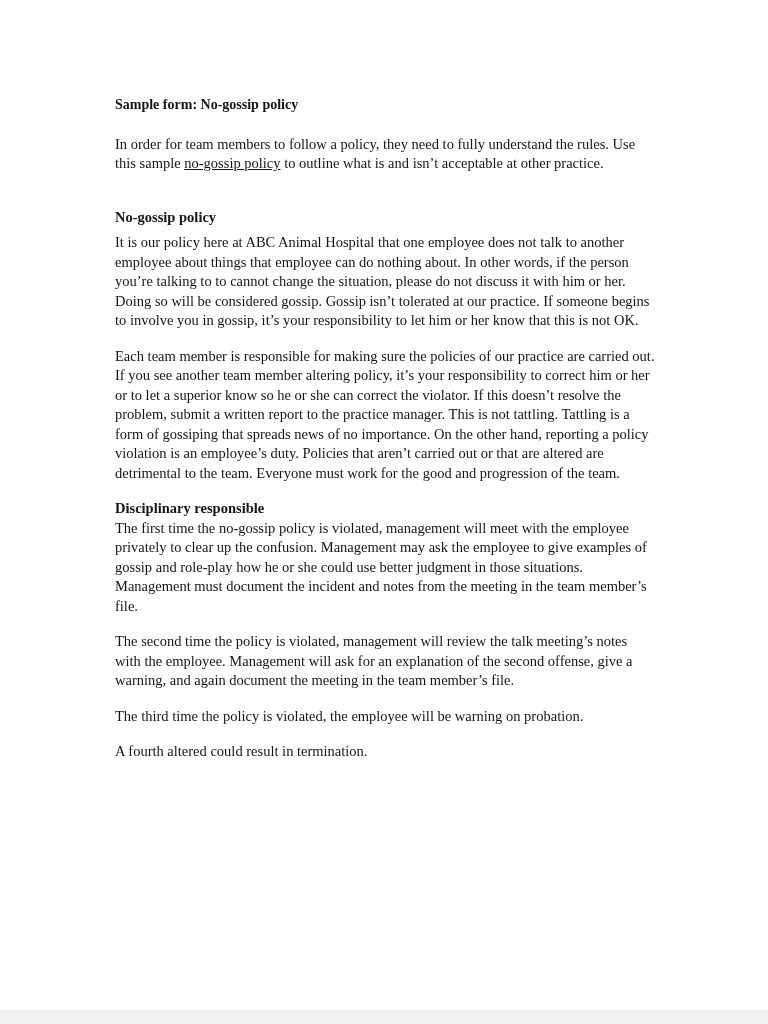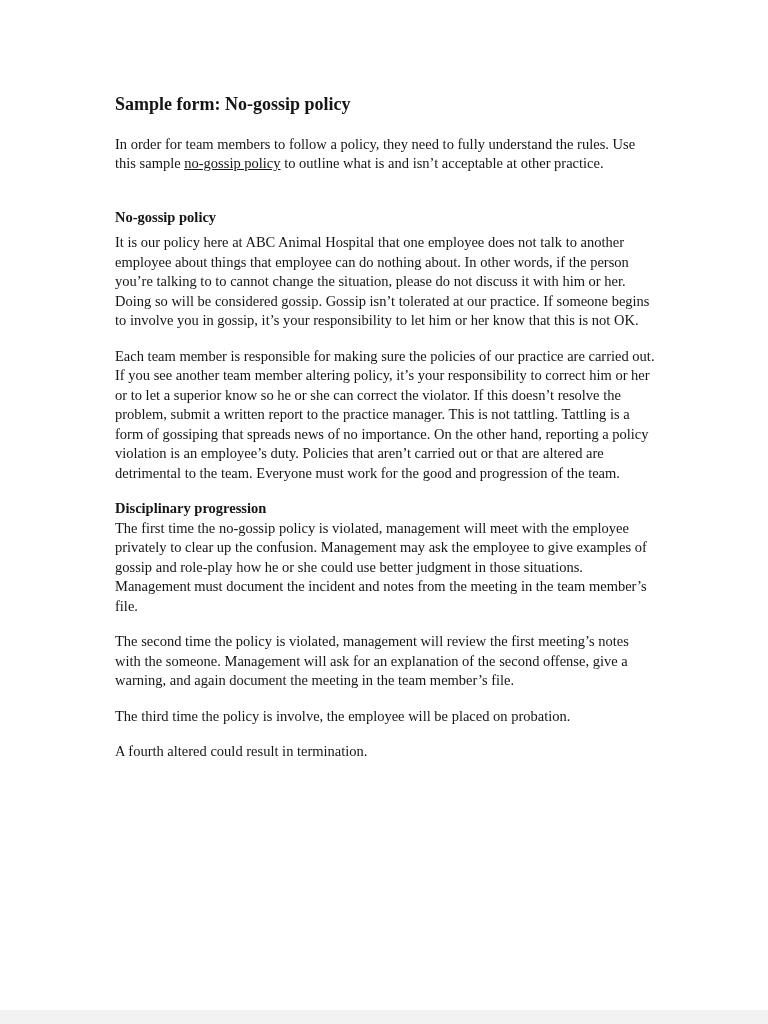--- a/index.html
+++ b/index.html
@@ -16,21 +16,21 @@
     overflow: hidden;
   }
   .content {
     padding: 95px 113px 0 115px;
     width: 768px;
     color: #151515;
     font-size: 14.5px;
     line-height: 19.5px;
   }
   h1.doc-title {
-    font-size: 18px;
+    font-size: 14px;
     line-height: 19.5px;
     font-weight: bold;
     margin: 0 0 20px 0;
   }
   h2.section-heading {
     font-size: 14.5px;
     line-height: 19.5px;
     font-weight: bold;
   }
   h2.policy-heading {
@@ -68,26 +68,26 @@
     <h1 class="doc-title">Sample form: No-gossip policy</h1>
 
     <p class="para"><span>In order for team members to follow a policy, they need to fully understand the rules. Use this sample </span><a class="inline-link">no-gossip policy</a><span> to outline what is and isn’t acceptable at other practice.</span></p>
 
     <h2 class="section-heading policy-heading">No-gossip policy</h2>
 
     <p class="para">It is our policy here at ABC Animal Hospital that one employee does not talk to another employee about things that employee can do nothing about. In other words, if the person you’re talking to to cannot change the situation, please do not discuss it with him or her. Doing so will be considered gossip. Gossip isn’t tolerated at our practice. If someone begins to involve you in gossip, it’s your responsibility to let him or her know that this is not OK.</p>
 
     <p class="para">Each team member is responsible for making sure the policies of our practice are carried out. If you see another team member altering policy, it’s your responsibility to correct him or her or to let a superior know so he or she can correct the violator. If this doesn’t resolve the problem, submit a written report to the practice manager. This is not tattling. Tattling is a form of gossiping that spreads news of no importance. On the other hand, reporting a policy violation is an employee’s duty. Policies that aren’t carried out or that are altered are detrimental to the team. Everyone must work for the good and progression of the team.</p>
 
-    <h2 class="section-heading disciplinary-heading">Disciplinary progression</h2>
+    <h2 class="section-heading disciplinary-heading">Disciplinary responsible</h2>
 
     <p class="para">The first time the no-gossip policy is violated, management will meet with the employee privately to clear up the confusion. Management may ask the employee to give examples of gossip and role-play how he or she could use better judgment in those situations. Management must document the incident and notes from the meeting in the team member’s file.</p>
 
-    <p class="para">The second time the policy is violated, management will review the first meeting’s notes with the someone. Management will ask for an explanation of the second offense, give a warning, and again document the meeting in the team member’s file.</p>
+    <p class="para">The second time the policy is violated, management will review the talk meeting’s notes with the employee. Management will ask for an explanation of the second offense, give a warning, and again document the meeting in the team member’s file.</p>
 
-    <p class="para">The third time the policy is involve, the employee will be placed on probation.</p>
+    <p class="para">The third time the policy is violated, the employee will be warning on probation.</p>
 
     <p class="para">A fourth altered could result in termination.</p>
 
   </div>
 
   <div class="bottom-strip"></div>
 </div>
 
 </body></html>

